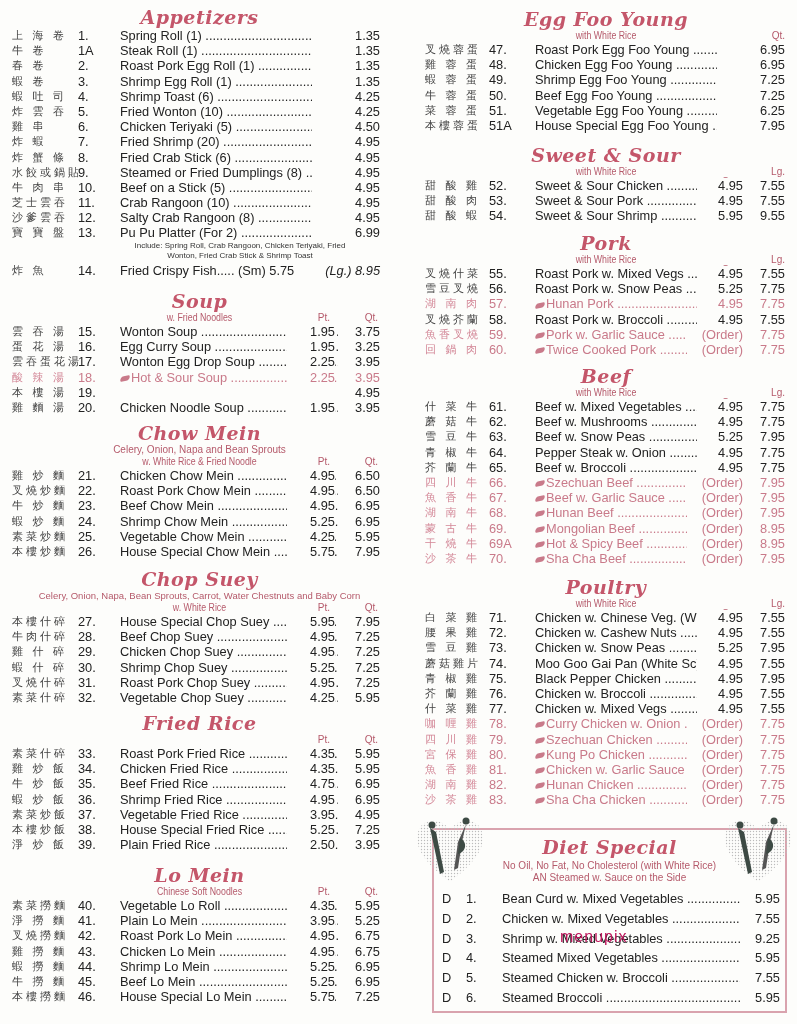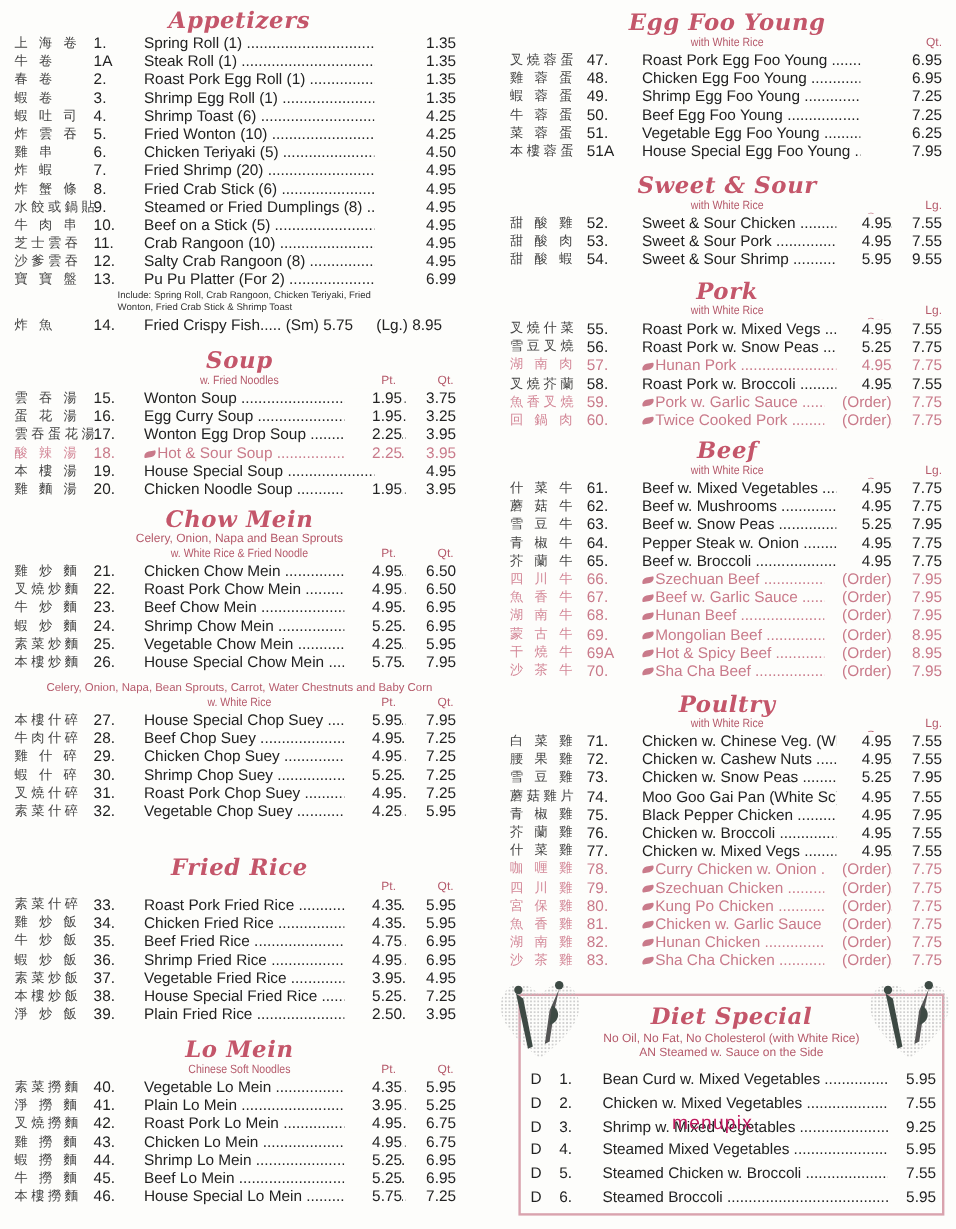--- a/index.html
+++ b/index.html
@@ -26,21 +26,21 @@
   .row.spicy { color: #c97a8a; }
   .row .cn { position: absolute; left: 0; width: 62px; font-family: "DejaVu Serif", serif; font-size: 11px; letter-spacing: 3px; color: #444; }
   .row.spicy .cn { color: #d38797; }
   .row .num { position: absolute; left: 66px; width: 38px; }
   .row .name { position: absolute; left: 108px; overflow: hidden; }
   .row .name::after { content: " ............................................................................................"; }
   .row .pt { position: absolute; text-align: right; background: #fdfdfb; padding-left: 2px; }
   .row .qt { position: absolute; text-align: right; background: #fdfdfb; padding-left: 2px; }
   .row .single { position: absolute; text-align: right; background: #fdfdfb; padding-left: 2px; }
   .pepper { display: inline-block; width: 10px; height: 5px; background: #c97a8a; border-radius: 5px 1px 5px 1px; margin-right: 1px; vertical-align: middle; transform: rotate(-10deg); }
-  .note { position: relative; font-size: 8px; line-height: 10px; color: #333; margin-left: 86px; width: 240px; }
+  .note { position: relative; font-size: 8px; line-height: 10px; color: #333; margin-left: 108px; width: 240px; text-align: center; }
 
   
   .col-left .name { width: 258px; }
   .col-left .single { left: 300px; width: 68px; }
   .col-left .pt { left: 275px; width: 48px; }
   .col-left .qt { left: 326px; width: 42px; }
   .col-left .sub-row .hdr.pt-h { left: 288px; width: 30px; }
   .col-left .sub-row .hdr.qt-h { left: 336px; width: 30px; }
 
   
@@ -164,21 +164,21 @@
             <span class="num">13.</span>
             <span class="name"><span>Pu Pu Platter (For 2)</span></span>
             <span class="single">6.99</span>
           </div>
         </div>
       <div class="note">Include: Spring Roll, Crab Rangoon, Chicken Teriyaki, Fried Wonton, Fried Crab Stick &amp; Shrimp Toast</div>
       <div class="row" style="margin-top:2px;">
         <span class="cn">炸 魚</span>
         <span class="num">14.</span>
         <span style="position:absolute;left:108px;text-align:center;">Fried Crispy Fish..... (Sm) 5.75</span>
-        <span style="position:absolute;left:290px;width:78px;text-align:center;">(Lg.) 8.95</span>
+        <span style="position:absolute;left:290px;width:78px;text-align:right;font-style:italic;">(Lg.) 8.95</span>
       </div>
     </div>
 
     <div class="section" style="top:290px;">
       <div class="sec-title">Soup</div>
       <div class="sub-row">
         <span class="sub-text">w. Fried Noodles</span>
         <span class="hdr pt-h">Pt.</span>
         <span class="hdr qt-h">Qt.</span>
       </div>
@@ -207,21 +207,20 @@
           <div class="row spicy">
             <span class="cn">酸 辣 湯</span>
             <span class="num">18.</span>
             <span class="name"><span class="pepper"></span><span>Hot &amp; Sour Soup</span></span>
             <span class="pt">2.25</span>
             <span class="qt">3.95</span>
           </div>
           <div class="row">
             <span class="cn">本 樓 湯</span>
             <span class="num">19.</span>
-            <span class="name"><span>House Special Soup</span></span>
             <span class="single">4.95</span>
           </div>
           <div class="row">
             <span class="cn">雞 麵 湯</span>
             <span class="num">20.</span>
             <span class="name"><span>Chicken Noodle Soup</span></span>
             <span class="pt">1.95</span>
             <span class="qt">3.95</span>
           </div>
         </div>
@@ -275,20 +274,21 @@
             <span class="cn">本樓炒麵</span>
             <span class="num">26.</span>
             <span class="name"><span>House Special Chow Mein</span></span>
             <span class="pt">5.75</span>
             <span class="qt">7.95</span>
           </div>
         </div>
     </div>
 
     <div class="section" style="top:568px;">
+      <div class="sec-title">Chop Suey</div>
       <div class="sub-line" style="font-size:9.5px;">Celery, Onion, Napa, Bean Sprouts, Carrot, Water Chestnuts and Baby Corn</div>
       <div class="sub-row">
         <span class="sub-text">w. White Rice</span>
         <span class="hdr pt-h">Pt.</span>
         <span class="hdr qt-h">Qt.</span>
       </div>
       <div id="chopsuey-list">
           <div class="row">
             <span class="cn">本樓什碎</span>
             <span class="num">27.</span>
@@ -397,21 +397,21 @@
       <div class="sec-title">Lo Mein</div>
       <div class="sub-row">
         <span class="sub-text">Chinese Soft Noodles</span>
         <span class="hdr pt-h">Pt.</span>
         <span class="hdr qt-h">Qt.</span>
       </div>
       <div id="lomein-list">
           <div class="row">
             <span class="cn">素菜撈麵</span>
             <span class="num">40.</span>
-            <span class="name"><span>Vegetable Lo Mein</span></span>
+            <span class="name"><span>Vegetable Lo Roll</span></span>
             <span class="pt">4.35</span>
             <span class="qt">5.95</span>
           </div>
           <div class="row">
             <span class="cn">淨 撈 麵</span>
             <span class="num">41.</span>
             <span class="name"><span>Plain Lo Mein</span></span>
             <span class="pt">3.95</span>
             <span class="qt">5.25</span>
           </div>

